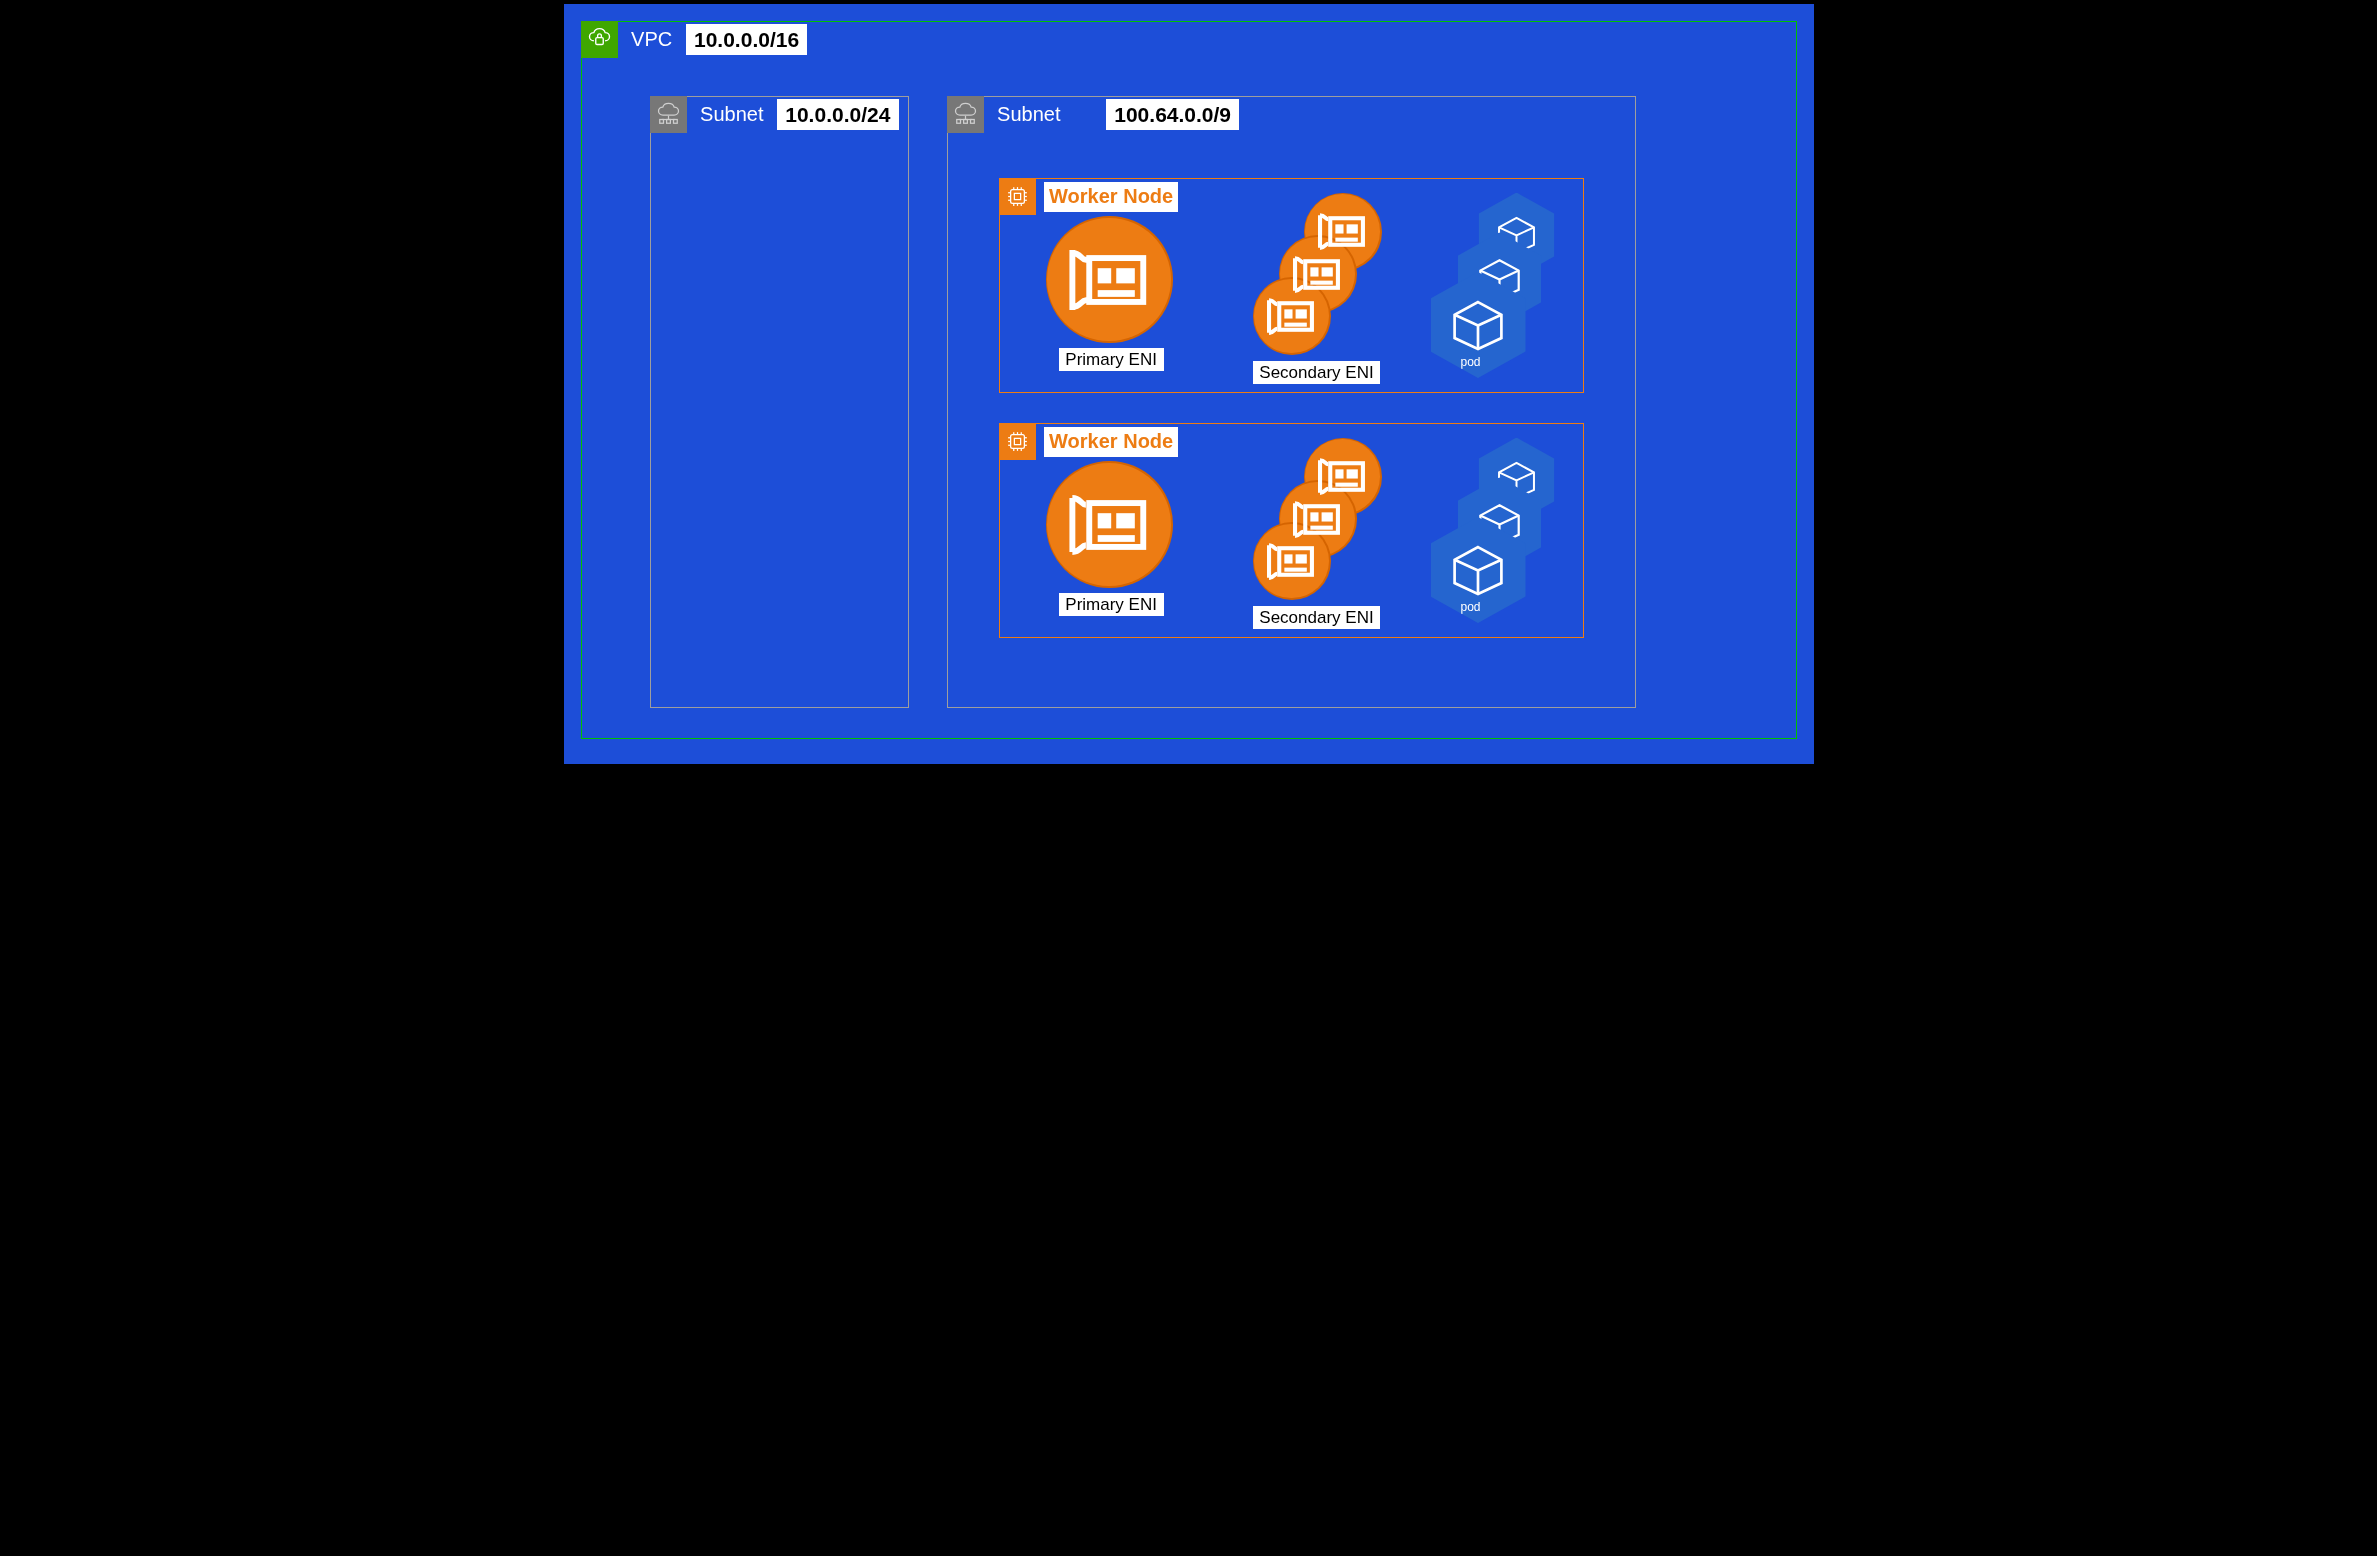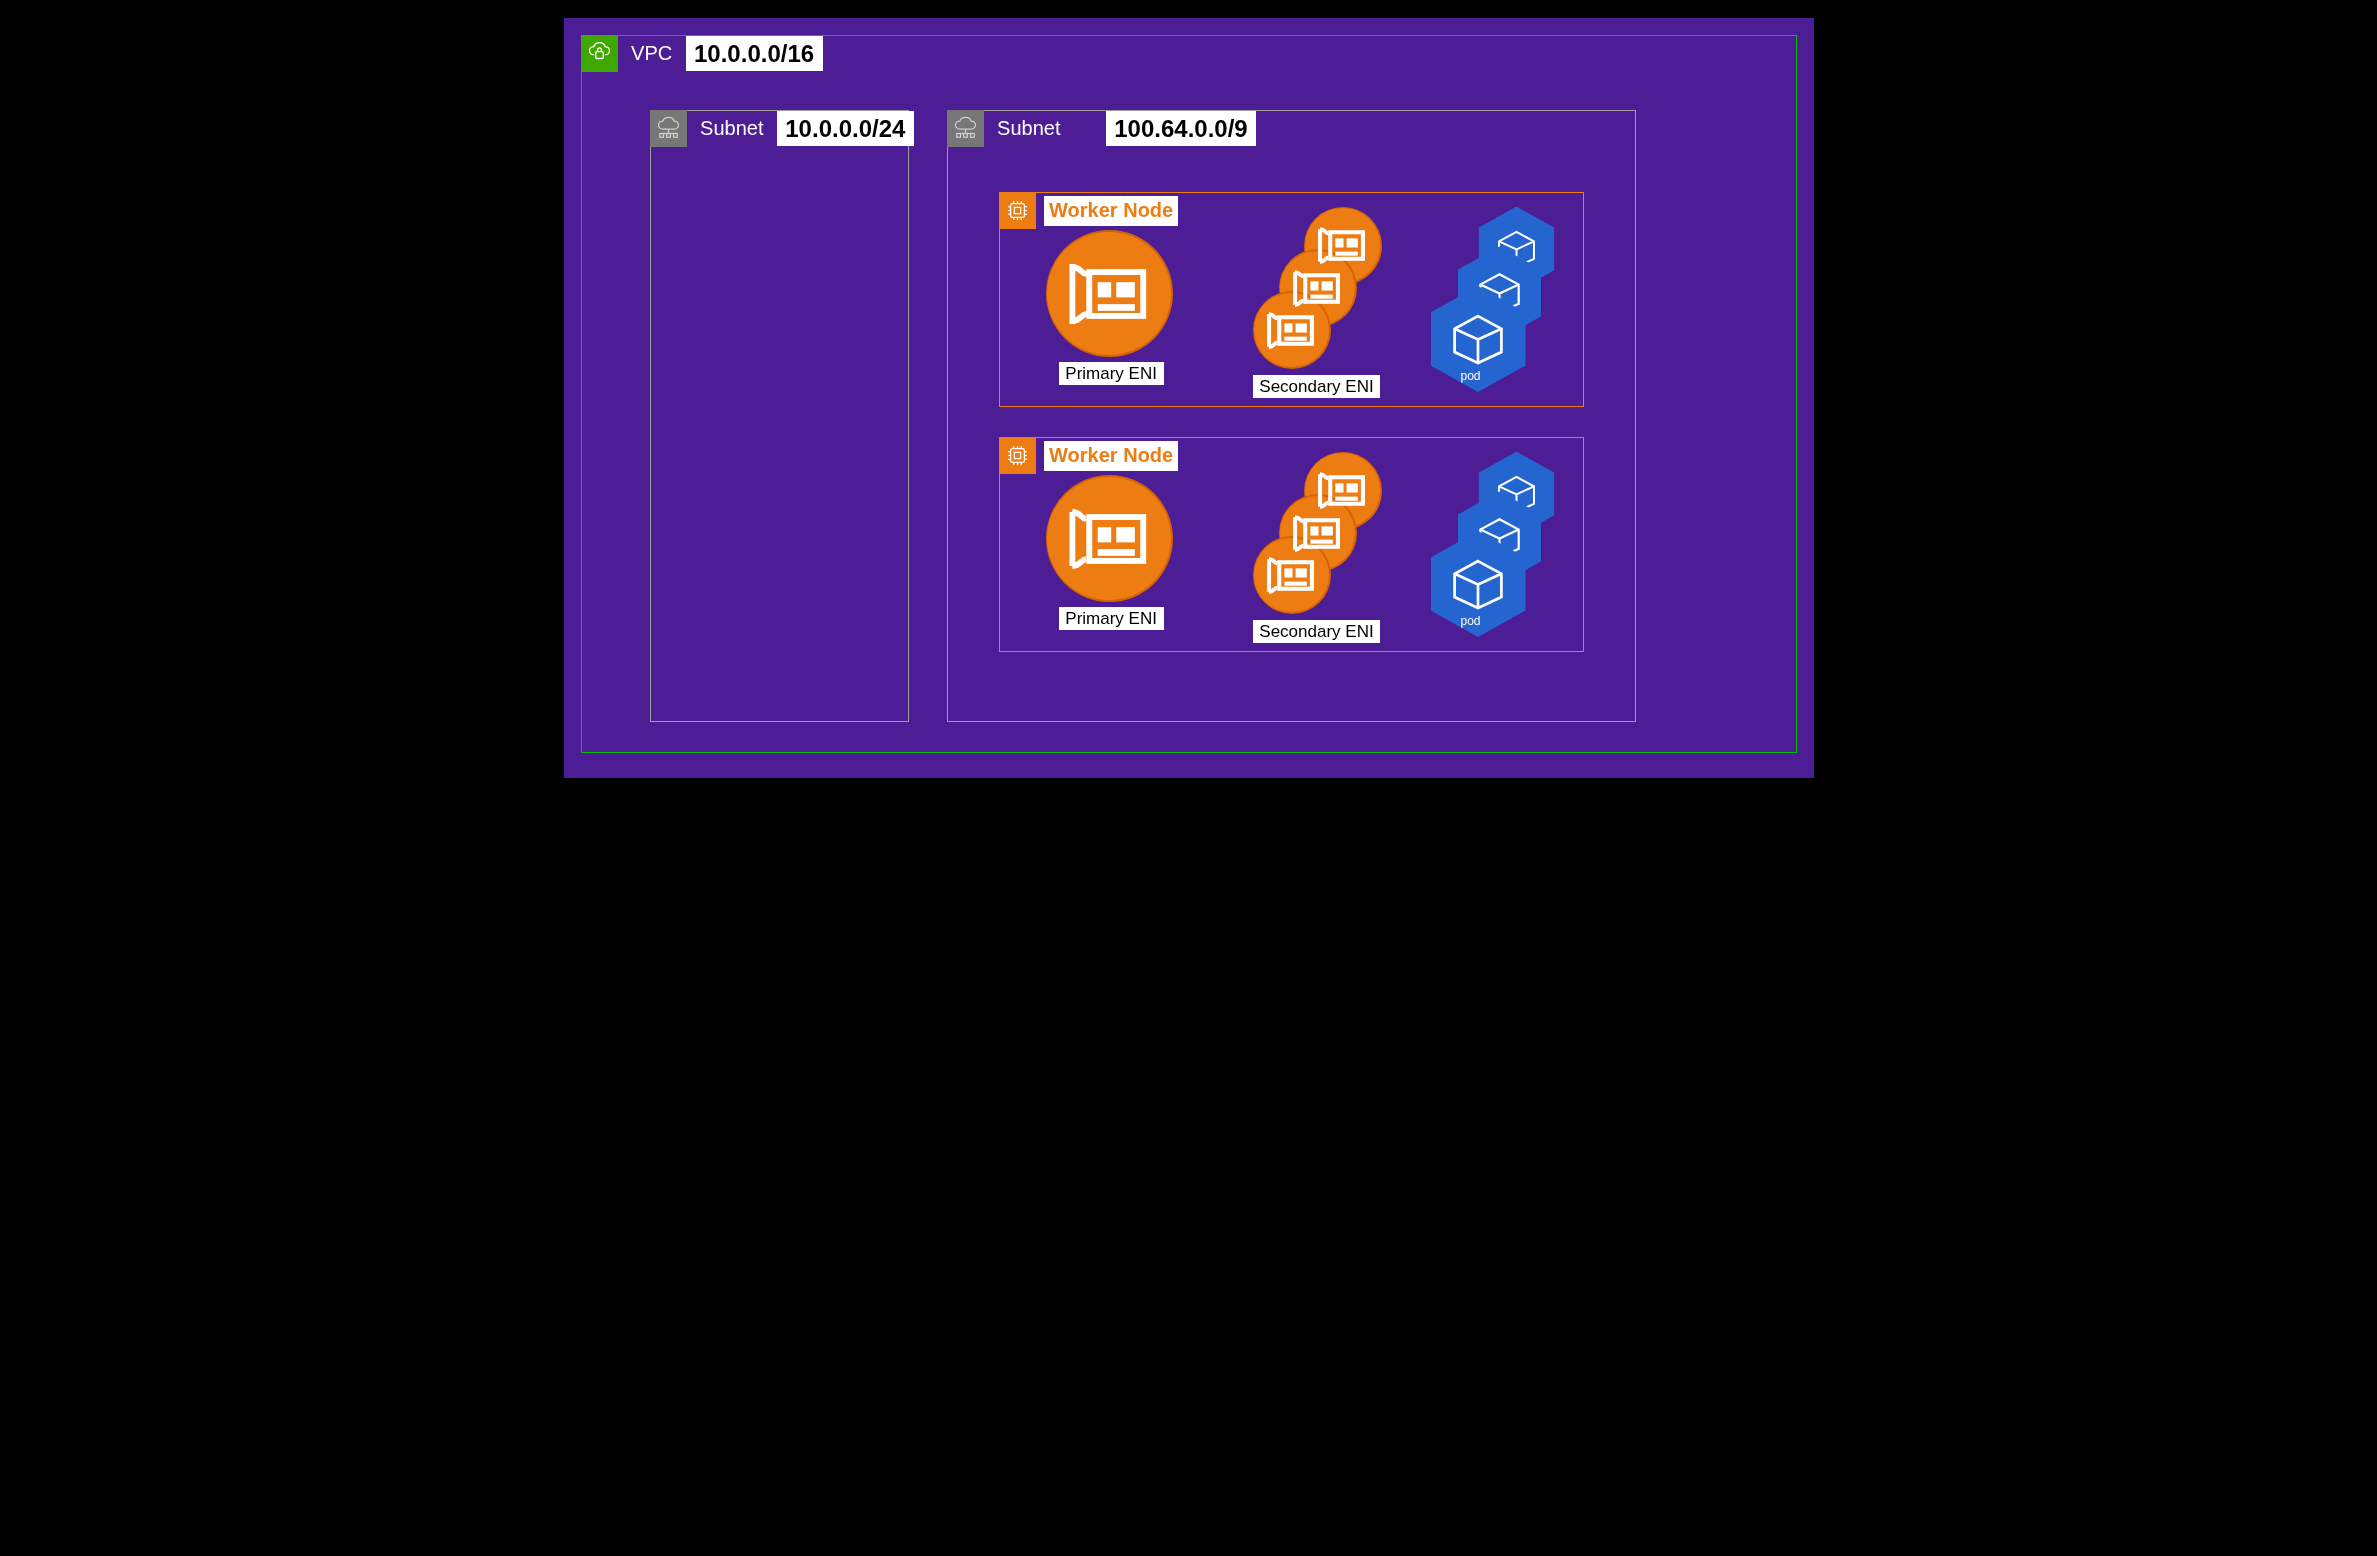--- a/index.html
+++ b/index.html
@@ -8,22 +8,22 @@
     width: 100%;
     height: 100%;
     background: #000;
     font-family: "Helvetica Neue", Arial, sans-serif;
     color: #fff;
   }
   .stage {
     position: relative;
     width: 1250px;
     height: 760px;
-    margin: 18px auto;
-    background: #4c1d95;
+    margin: 4px auto;
+    background: #1d4ed8;
     text-align: right;
   }
   .vpc-box {
     position: absolute;
     left: 17px;
     top: 17px;
     right: 17px;
     bottom: 25px;
     border: 1.7px solid #00c000;
   }
@@ -54,21 +54,21 @@
     padding: 3.4px 5px;
   }
   .label-orange {
     color: #ed7c13;
     font-size: 20px;
     padding: 3.4px 5px;
   }
   .pill {
     background: #fff;
     color: #000;
-    font-size: 24px;
+    font-size: 21px;
     font-weight: 600;
     padding: 3.4px 8.4px;
   }
 
   .subnet {
     position: absolute;
     border: 1.7px solid #9e9e9e;
   }
   .subnet .header { left: -0.8px; top: -0.8px; }
 

